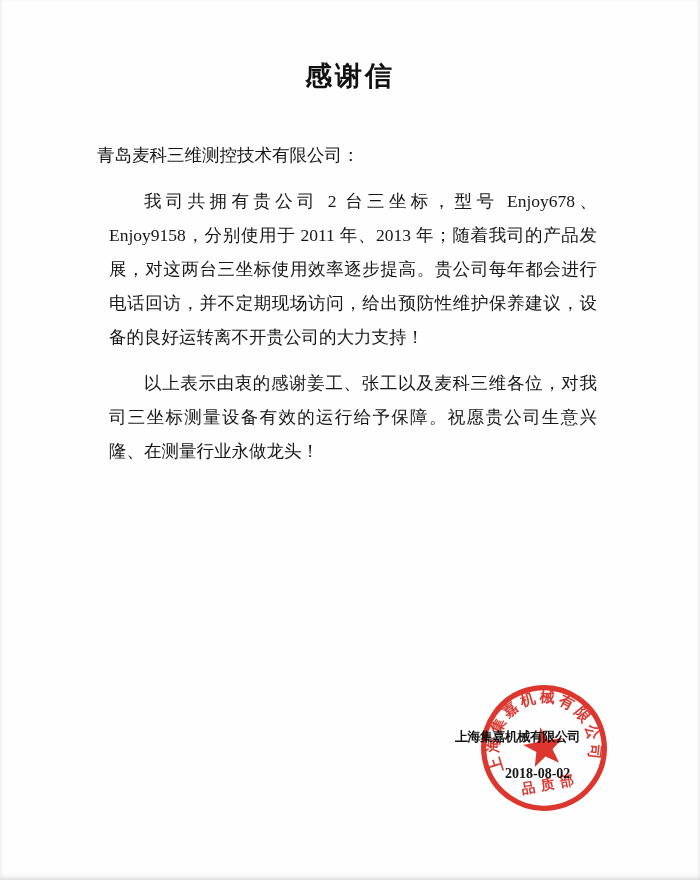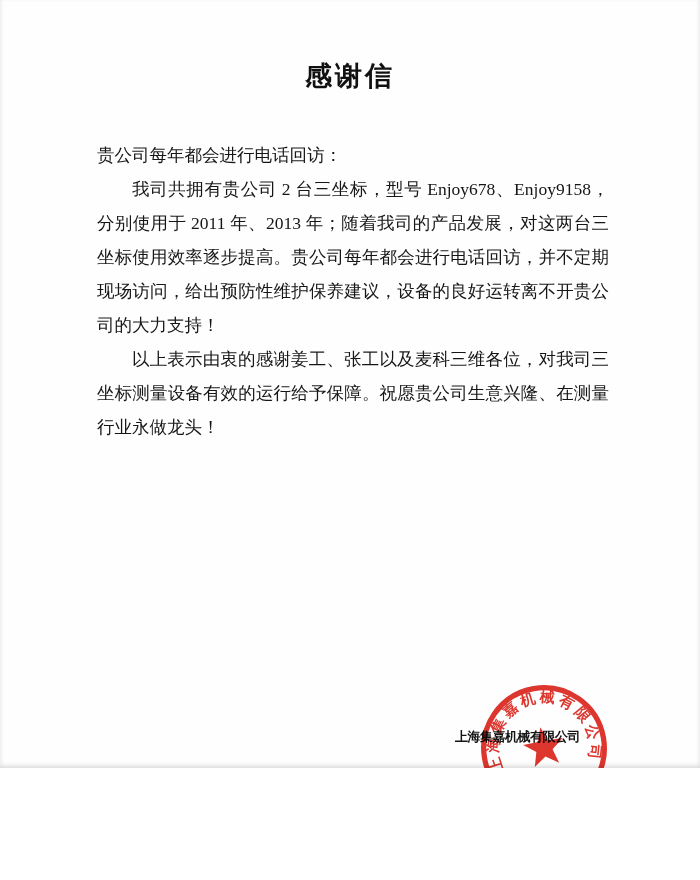--- a/index.html
+++ b/index.html
@@ -3,21 +3,21 @@
 <meta charset="utf-8">
 <style>
   html, body {
     margin: 0;
     padding: 0;
     background: #ffffff;
   }
   .page {
     position: relative;
     width: 700px;
-    height: 768px;
+    height: 880px;
     margin: 0 auto;
     background: #fefefe;
     overflow: hidden;
     font-family: "Liberation Serif", "DejaVu Serif", serif;
     color: #1c1c1c;
     box-shadow: inset 0 -5px 5px -3px #d9d9d9,
                 inset 3px 0 4px -2px #ececec,
                 inset -3px 0 4px -2px #ececec;
   }
   .letter-title {
@@ -33,21 +33,21 @@
     width: 512px;
     font-size: 17.5px;
     line-height: 34px;
     text-align: justify;
     color: #161616;
   }
   .salutation {
     margin: 0;
   }
   .para {
-    margin: 0;
+    margin: 12px;
     text-indent: 2em;
   }
   .signature-block {
     position: absolute;
     left: 455px;
     top: 728px;
     width: 180px;
   }
   .signature-company {
     font-size: 13px;
@@ -76,21 +76,21 @@
   }
 </style>
 </head>
 <body>
 
 <div class="page">
 
   <div class="letter-title">感谢信</div>
 
   <div class="letter-body">
-    <p class="salutation">贵公司每年都会进行电话回访：</p>
+    <p class="salutation">青岛麦科三维测控技术有限公司：</p>
     <p class="para">我司共拥有贵公司 2 台三坐标，型号 Enjoy678、Enjoy9158，分别使用于 2011 年、2013 年；随着我司的产品发展，对这两台三坐标使用效率逐步提高。贵公司每年都会进行电话回访，并不定期现场访问，给出预防性维护保养建议，设备的良好运转离不开贵公司的大力支持！</p>
     <p class="para">以上表示由衷的感谢姜工、张工以及麦科三维各位，对我司三坐标测量设备有效的运行给予保障。祝愿贵公司生意兴隆、在测量行业永做龙头！</p>
   </div>
 
   <div class="signature-block">
     <div class="signature-company">上海集嘉机械有限公司</div>
     <div class="signature-date">2018-08-02</div>
   </div>
 
   <svg class="seal" viewBox="0 0 140 140">

